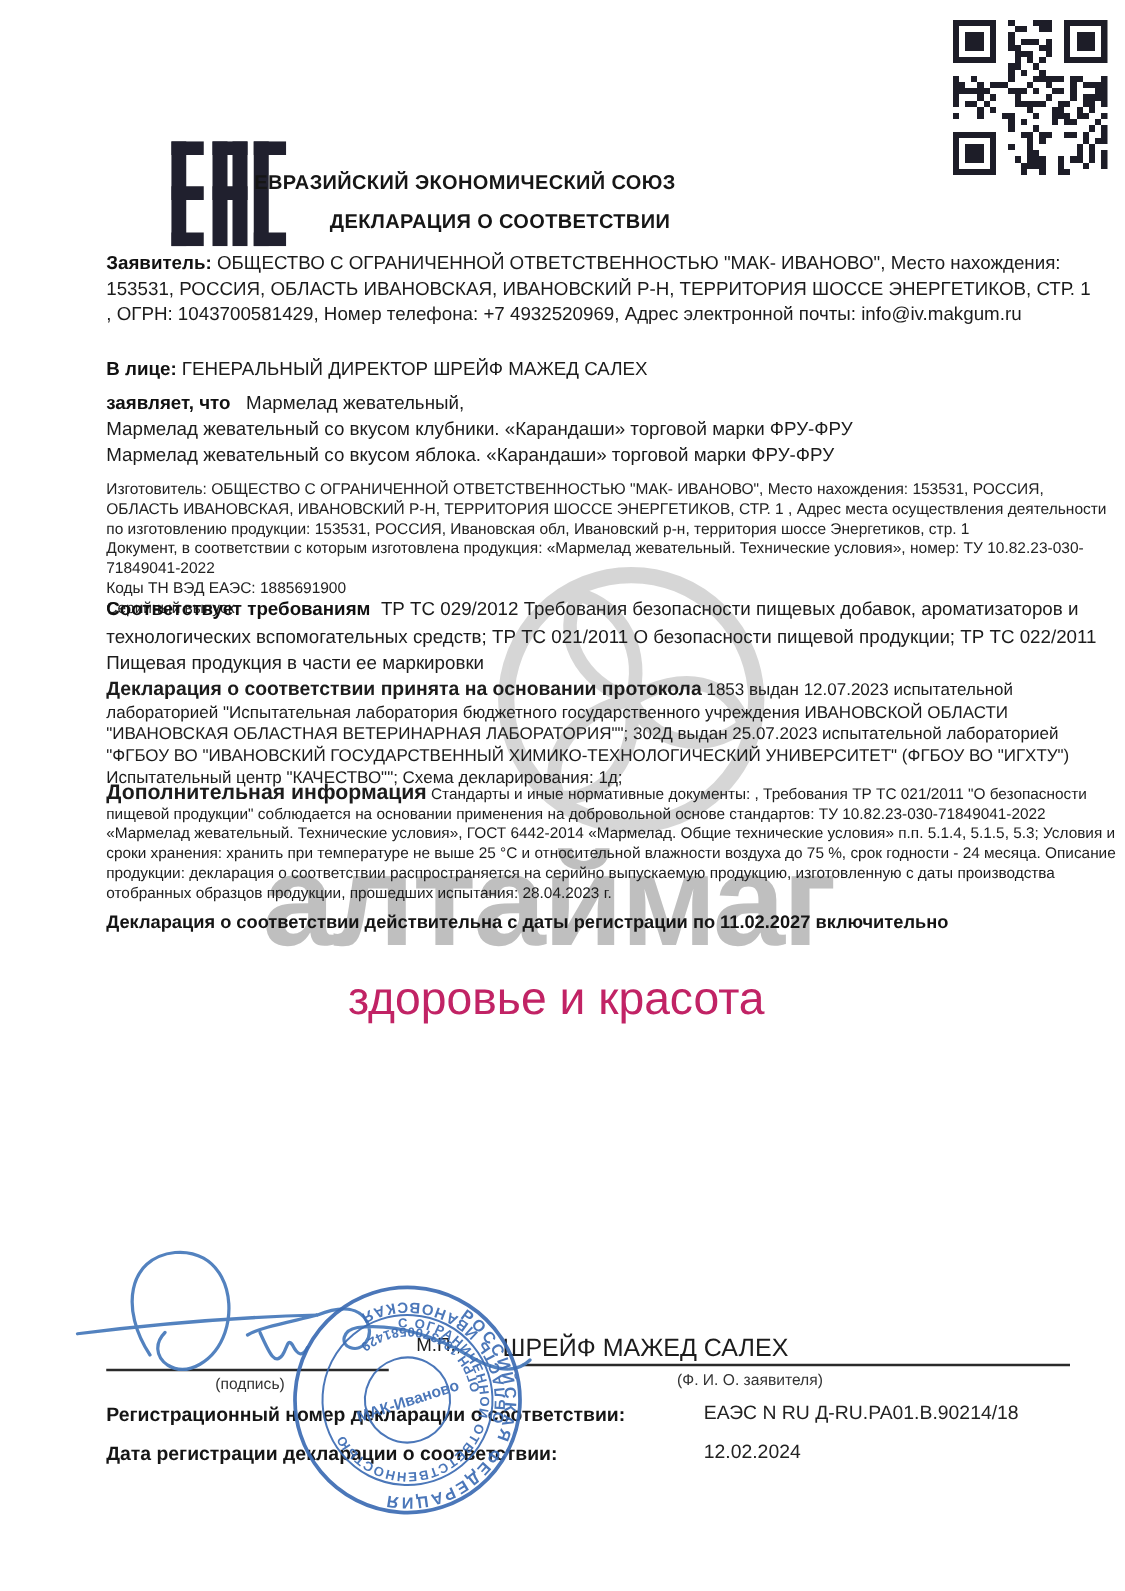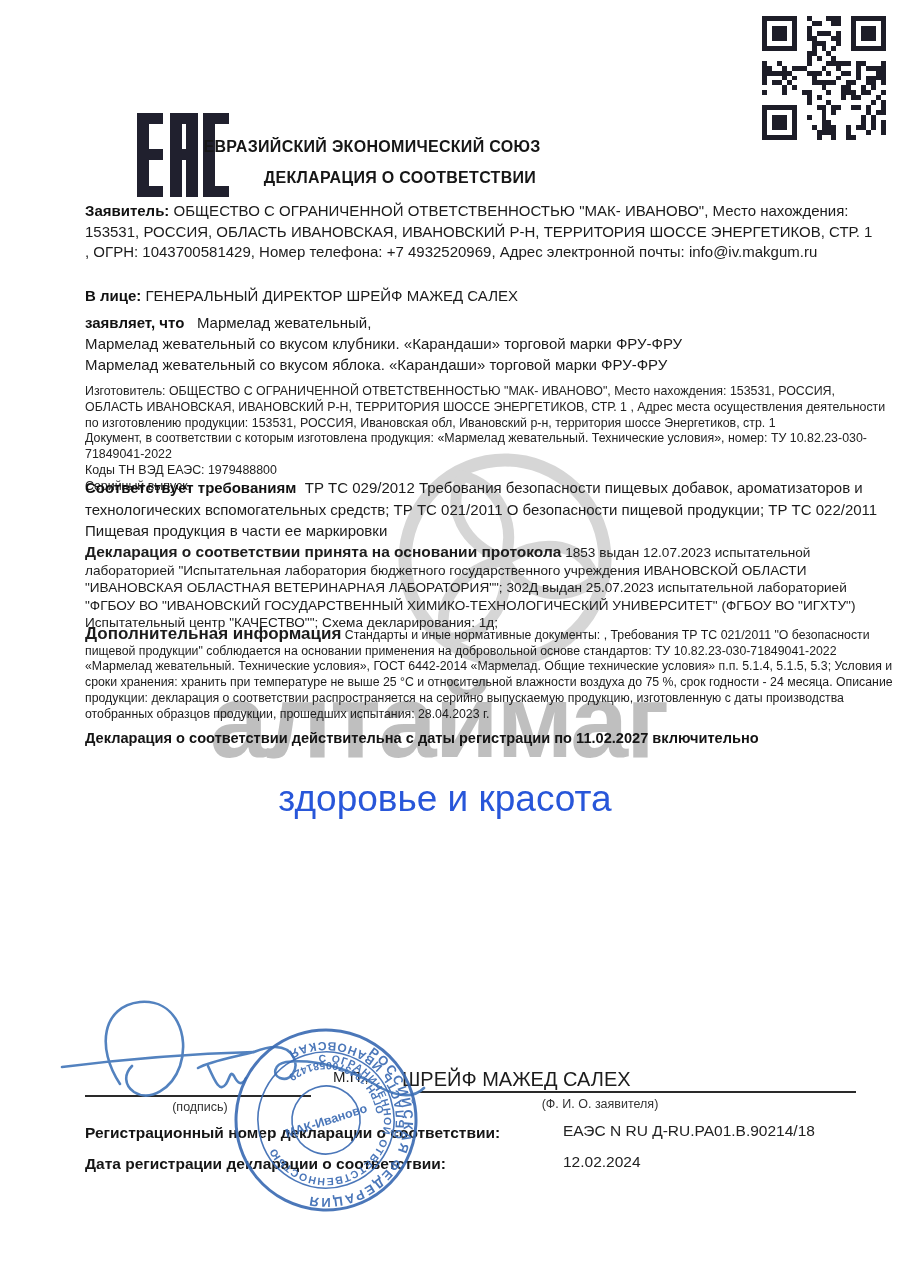--- a/index.html
+++ b/index.html
@@ -17,21 +17,21 @@
   .para{font-size:15px;line-height:20.5px;color:#1b1b1b;}
   .para b{color:#111;}
   .small{font-size:12.4px;line-height:15.8px;color:#222;margin-top:12px;}
   .basis-body{font-size:13.6px;line-height:17.6px;}
   .add-body{font-size:12.3px;line-height:15.7px;}
   .sig-line{height:2px;background:#2a2a2a;}
   .caption{font-size:12.5px;color:#333;text-align:center;}
   .regrow-label{font-weight:bold;font-size:15.5px;color:#151515;}
   .regrow-value{font-size:15.5px;color:#222;}
   .wm-brand{font-weight:bold;color:#b0b0b0;opacity:.8;letter-spacing:-2px;}
-  .wm-tag{color:#1d4ed8;opacity:.95;}
+  .wm-tag{color:#be185d;opacity:.95;}
   svg{display:block;}
 </style>
 </head>
 <body>
 
 <div class="page">
 
   <div class="abs wm" style="left:393px;top:448px;">
     <svg width="224" height="224" viewBox="0 0 224 224">
       <g stroke="#c7c7c7" fill="none" stroke-width="13" opacity="0.72">
@@ -354,21 +354,21 @@
       <b>заявляет, что</b>&nbsp;&nbsp;
       <span>Мармелад жевательный,</span>
     </div>
     <div>Мармелад жевательный со вкусом клубники. «Карандаши» торговой марки ФРУ-ФРУ</div>
     <div>Мармелад жевательный со вкусом яблока. «Карандаши» торговой марки ФРУ-ФРУ</div>
   </div>
 
   <div class="abs z1 small" style="left:85px;top:372px;width:805px;">
     <div>Изготовитель: ОБЩЕСТВО С ОГРАНИЧЕННОЙ ОТВЕТСТВЕННОСТЬЮ  "МАК- ИВАНОВО", Место нахождения: 153531, РОССИЯ, ОБЛАСТЬ ИВАНОВСКАЯ, ИВАНОВСКИЙ Р-Н, ТЕРРИТОРИЯ ШОССЕ ЭНЕРГЕТИКОВ, СТР. 1 , Адрес места осуществления деятельности по изготовлению продукции: 153531, РОССИЯ, Ивановская обл, Ивановский р-н, территория шоссе Энергетиков, стр. 1</div>
     <div>Документ, в соответствии с которым изготовлена продукция: «Мармелад жевательный. Технические условия», номер: ТУ 10.82.23-030-71849041-2022</div>
-    <div>Коды ТН ВЭД ЕАЭС: 1979488800</div>
+    <div>Коды ТН ВЭД ЕАЭС: 1885691900</div>
     <div>Серийный выпуск,</div>
   </div>
 
   <div class="abs z1 para" style="left:85px;top:477px;width:800px;line-height:21.5px;">
     <b>Соответствует требованиям</b>&nbsp;
     <span>ТР ТС 029/2012 Требования безопасности пищевых добавок, ароматизаторов и технологических вспомогательных средств; ТР ТС 021/2011 О безопасности пищевой продукции; ТР ТС 022/2011 Пищевая продукция в части ее маркировки</span>
   </div>
 
   <div class="abs z1 basis-body" style="left:85px;top:543px;width:805px;">
     <b style="font-size:15.5px;">Декларация о соответствии принята на основании протокола</b>

